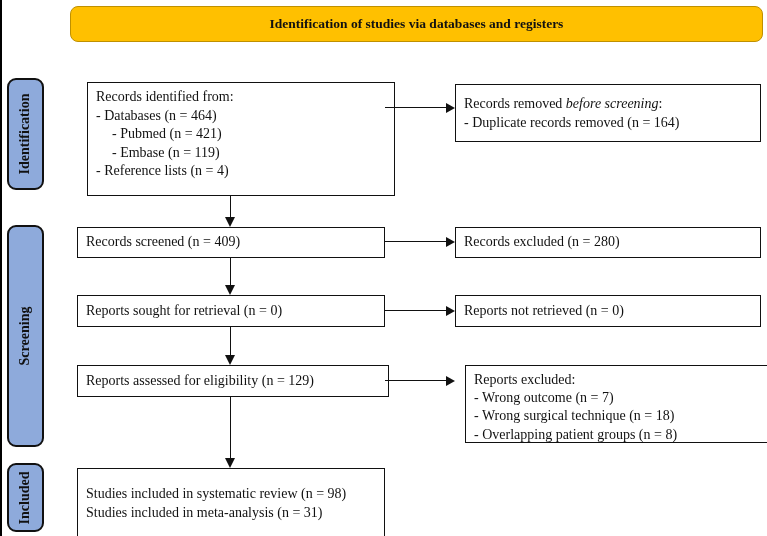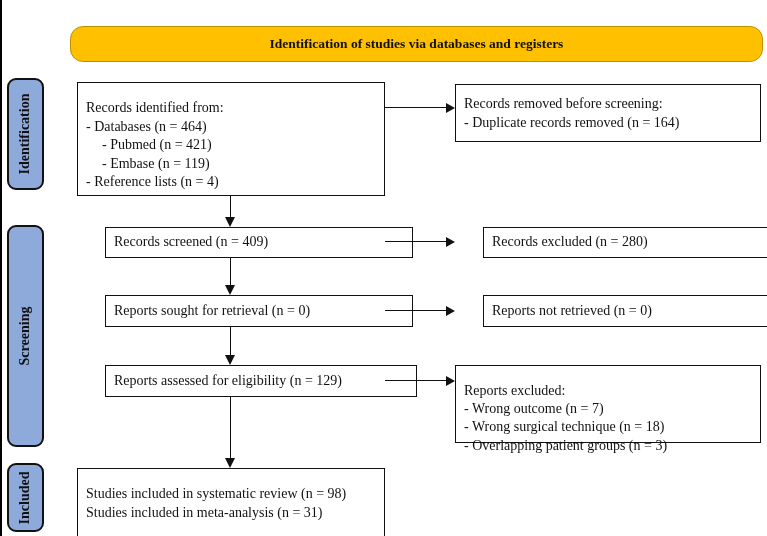--- a/index.html
+++ b/index.html
@@ -4,43 +4,43 @@
 <style>
   html,body { margin:0; padding:0; background:#fff; }
   .canvas {
     position:relative; width:767px; height:536px; background:#ffffff;
     font-family:"Liberation Serif", serif; color:#111; overflow:hidden;
   }
   .edge-left { position:absolute; left:0; top:0; width:2px; height:536px; background:#000; }
 
   .banner {
     position:absolute; left:70px; top:6px; width:693px; height:36px;
-    border:1.6px solid #bf9000; border-radius:13px; box-sizing:border-box;
+    border:1.6px solid #bf9000; border-radius:8px; box-sizing:border-box;
     display:flex; align-items:center; justify-content:center;
-    font-weight:bold; font-size:13.5px;margin-top:20px;
+    font-weight:bold; font-size:13.5px;
   }
 
   .stage {
     position:absolute; border:2px solid #111; border-radius:9px; box-sizing:border-box;
     display:flex; align-items:center; justify-content:center;
   }
   .stage span { transform:rotate(-90deg); white-space:nowrap; font-weight:bold; font-size:14px; }
   .stage-identification { left:7px;  top:78px;  width:37px; height:112px; }
   .stage-screening      { left:7px;  top:225px; width:37px; height:222px; }
   .stage-included       { left:7px;  top:463px; width:37px; height:69px;  }
 
   .box {
     position:absolute; background:#fff; border:1.6px solid #111; box-sizing:border-box;
     font-size:14px; line-height:18.5px;
   }
-  .box.single { display:flex; align-items:center; padding:0 8px;margin-left:28px; }
-  .box.multi  { padding:16px 8px; }
+  .box.single { display:flex; align-items:center; padding:0 8px; }
+  .box.multi  { padding:5px 8px;margin-left:10px; }
   .box.vcenter{ display:flex; flex-direction:column; justify-content:center; padding:0 8px; }
   .indent { padding-left:16px; }
-  .ital { }
+  .ital { font-style:italic; }
 
   .box-records-identified   { left:77px;  top:82px;  width:308px; height:114px; }
   .box-records-removed      { left:455px; top:84px;  width:306px; height:58px; line-height:19px; }
   .box-records-screened     { left:77px;  top:227px; width:308px; height:31px; }
   .box-records-excluded     { left:455px; top:227px; width:306px; height:31px; }
   .box-reports-sought       { left:77px;  top:295px; width:308px; height:32px; }
   .box-reports-not-retrieved{ left:455px; top:295px; width:306px; height:32px; }
   .box-reports-assessed     { left:77px;  top:365px; width:312px; height:32px; }
   .box-reports-excluded     { left:455px; top:365px; width:306px; height:78px; line-height:18.2px; }
   .box-studies-included     { left:77px;  top:468px; width:308px; height:70px; line-height:19.5px; }
@@ -115,21 +115,21 @@
   </div>
 
   <div class="box single box-reports-assessed">
     <span>Reports assessed for eligibility (n = 129)</span>
   </div>
 
   <div class="box multi box-reports-excluded">
     <div>Reports excluded:</div>
     <div>- Wrong outcome (n = 7)</div>
     <div>- Wrong surgical technique (n = 18)</div>
-    <div>- Overlapping patient groups (n = 3)</div>
+    <div>- Overlapping patient groups (n = 8)</div>
   </div>
 
   <div class="box vcenter box-studies-included">
     <div>Studies included in systematic review (n = 98)</div>
     <div>Studies included in meta-analysis (n = 31)</div>
   </div>
 
   <div class="arr-h arr-h1"></div>
   <div class="arr-v arr-v1"></div>
   <div class="arr-h arr-h2"></div>

